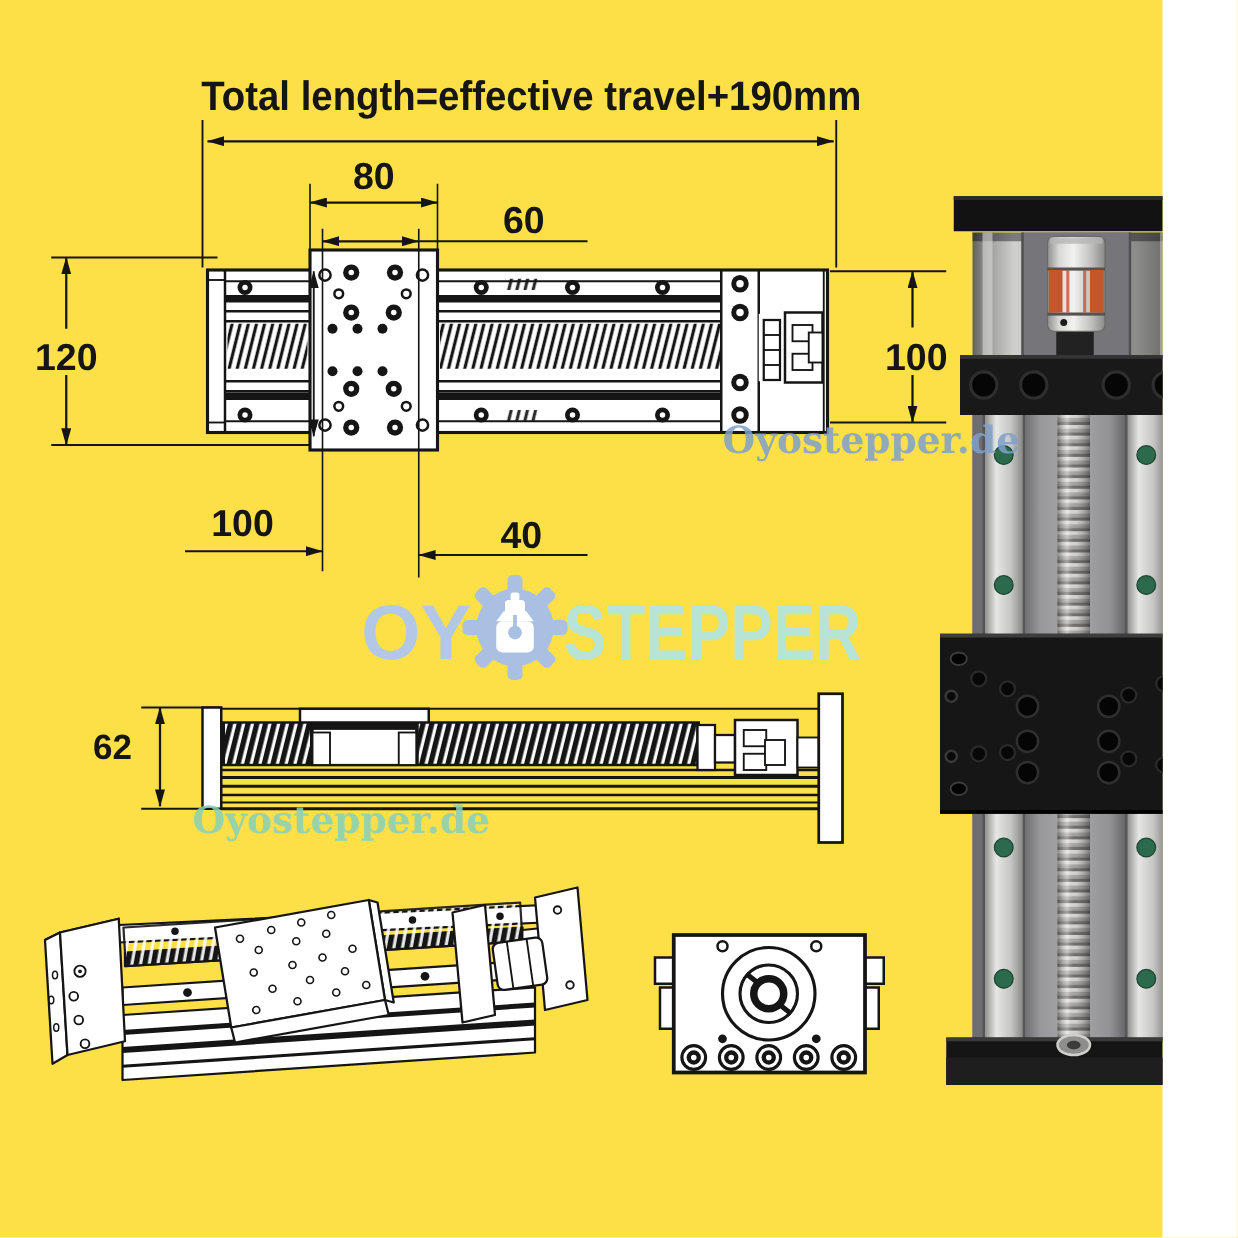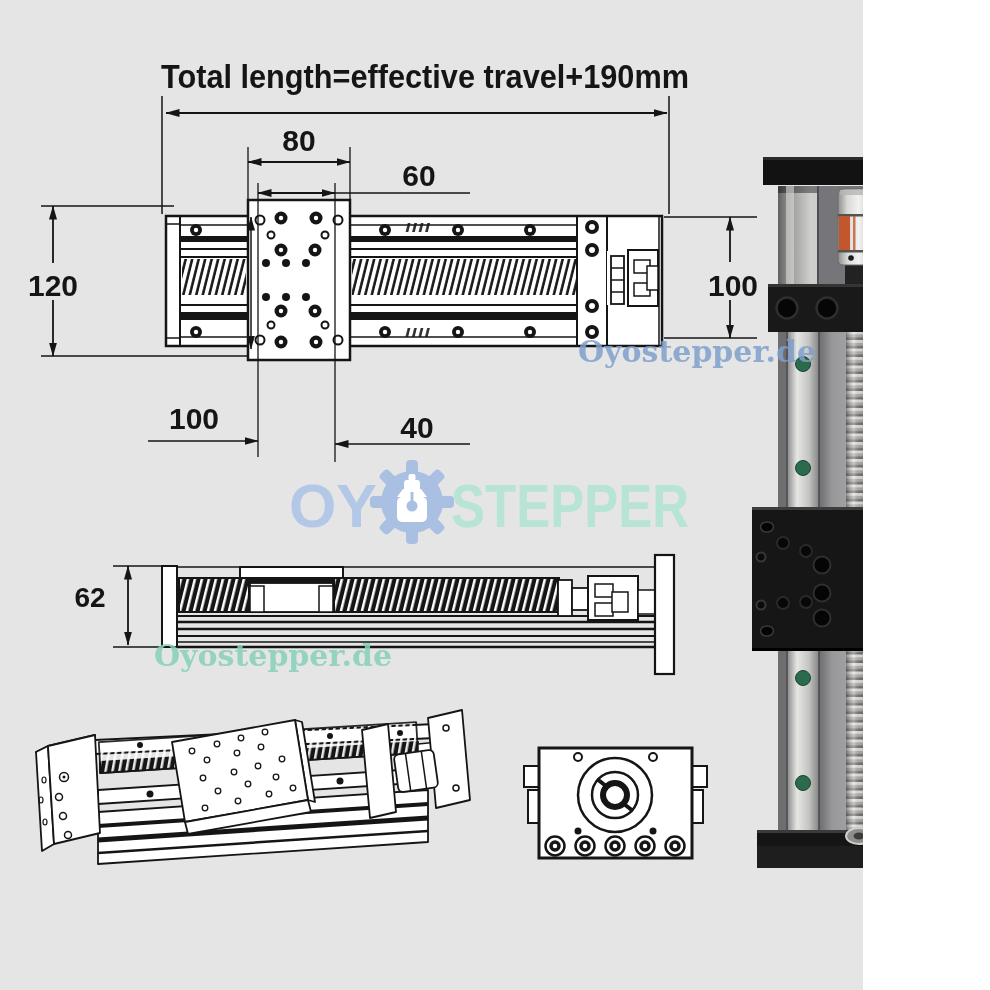--- a/index.html
+++ b/index.html
@@ -1,17 +1,17 @@
 <!DOCTYPE html>
 <html><head>
 <meta charset="utf-8">
 <style>
   html,body{margin:0;padding:0;background:#fff;}
-  .canvas{position:relative;width:842px;height:990px;background:#e5e5e5;overflow:hidden;
-          font-family:"Liberation Sans",sans-serif;padding-left:21px;}
+  .canvas{position:relative;width:930px;height:990px;background:#fde047;overflow:hidden;
+          font-family:"Liberation Sans",sans-serif;}
   svg{position:absolute;left:0;top:0;}
   text{stroke:none;}
   .t-title{font:bold 33px "Liberation Sans",sans-serif;fill:#151515;}
   .dim{font:bold 30px "Liberation Sans",sans-serif;fill:#151515;}
   .dim-s{font:bold 28px "Liberation Sans",sans-serif;fill:#151515;}
   .wm{font:bold 30px "DejaVu Serif",serif;opacity:0.85;}
   .wm-blue{fill:#7fa0cc;}
   .wm-teal{fill:#86d0ba;}
   .logo-oy{font:bold 62px "Liberation Sans",sans-serif;fill:#b3c7e6;}
   .logo-st{font:bold 62px "Liberation Sans",sans-serif;fill:#b7e4d5;}

